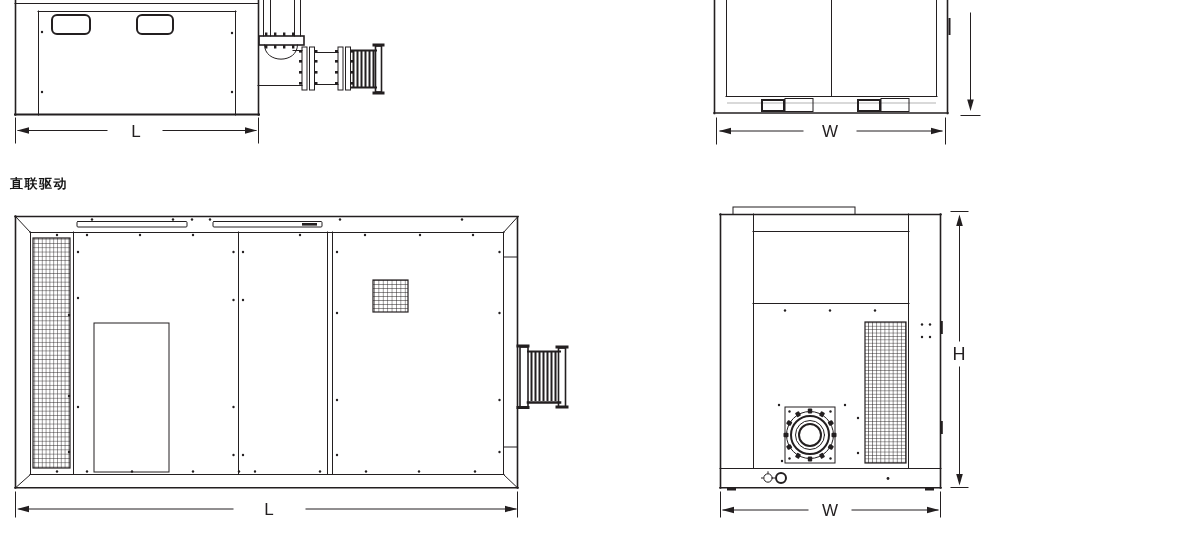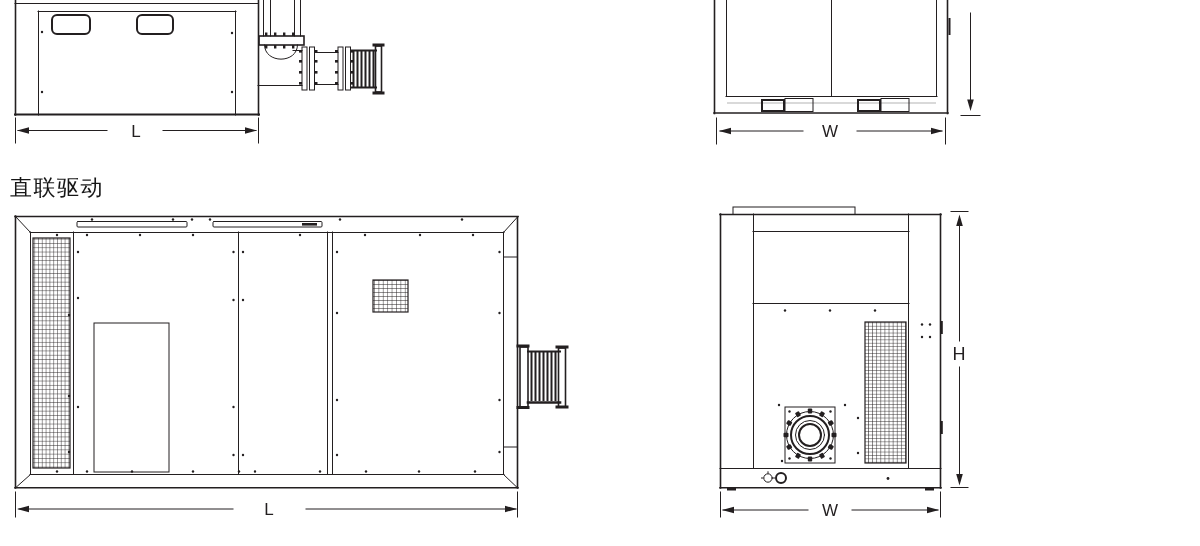--- a/index.html
+++ b/index.html
@@ -12,21 +12,21 @@
   .ln2 {stroke:#231f20;stroke-width:2;fill:none;stroke-linecap:square;}
   .ln25{stroke:#231f20;stroke-width:2.6;fill:none;stroke-linecap:square;}
   .gray{stroke:#b4b4b4;stroke-width:1.2;fill:none;}
   .fill{fill:#231f20;stroke:none;}
   .dots circle{fill:#231f20;stroke:none;}
   .meshbox{stroke:#231f20;stroke-width:1.2;}
   
   .dim-label{position:absolute;transform:translate(-50%,-50%);font-size:17px;color:#231f20;
              line-height:1;white-space:nowrap;}
   .dim-label.big{font-size:18px;}
-  .section-label{position:absolute;font-size:22px;font-weight:400;color:#161616;
+  .section-label{position:absolute;font-size:13px;font-weight:700;color:#161616;
                  letter-spacing:1.5px;line-height:1;white-space:nowrap;}
 </style>
 </head>
 <body>
 
 <div class="stage">
 
   <svg style="left:0;top:0" width="420" height="150" viewBox="0 0 420 150">
     <g>
       <line class="ln15" x1="15.5" y1="0" x2="15.5" y2="115"></line>

